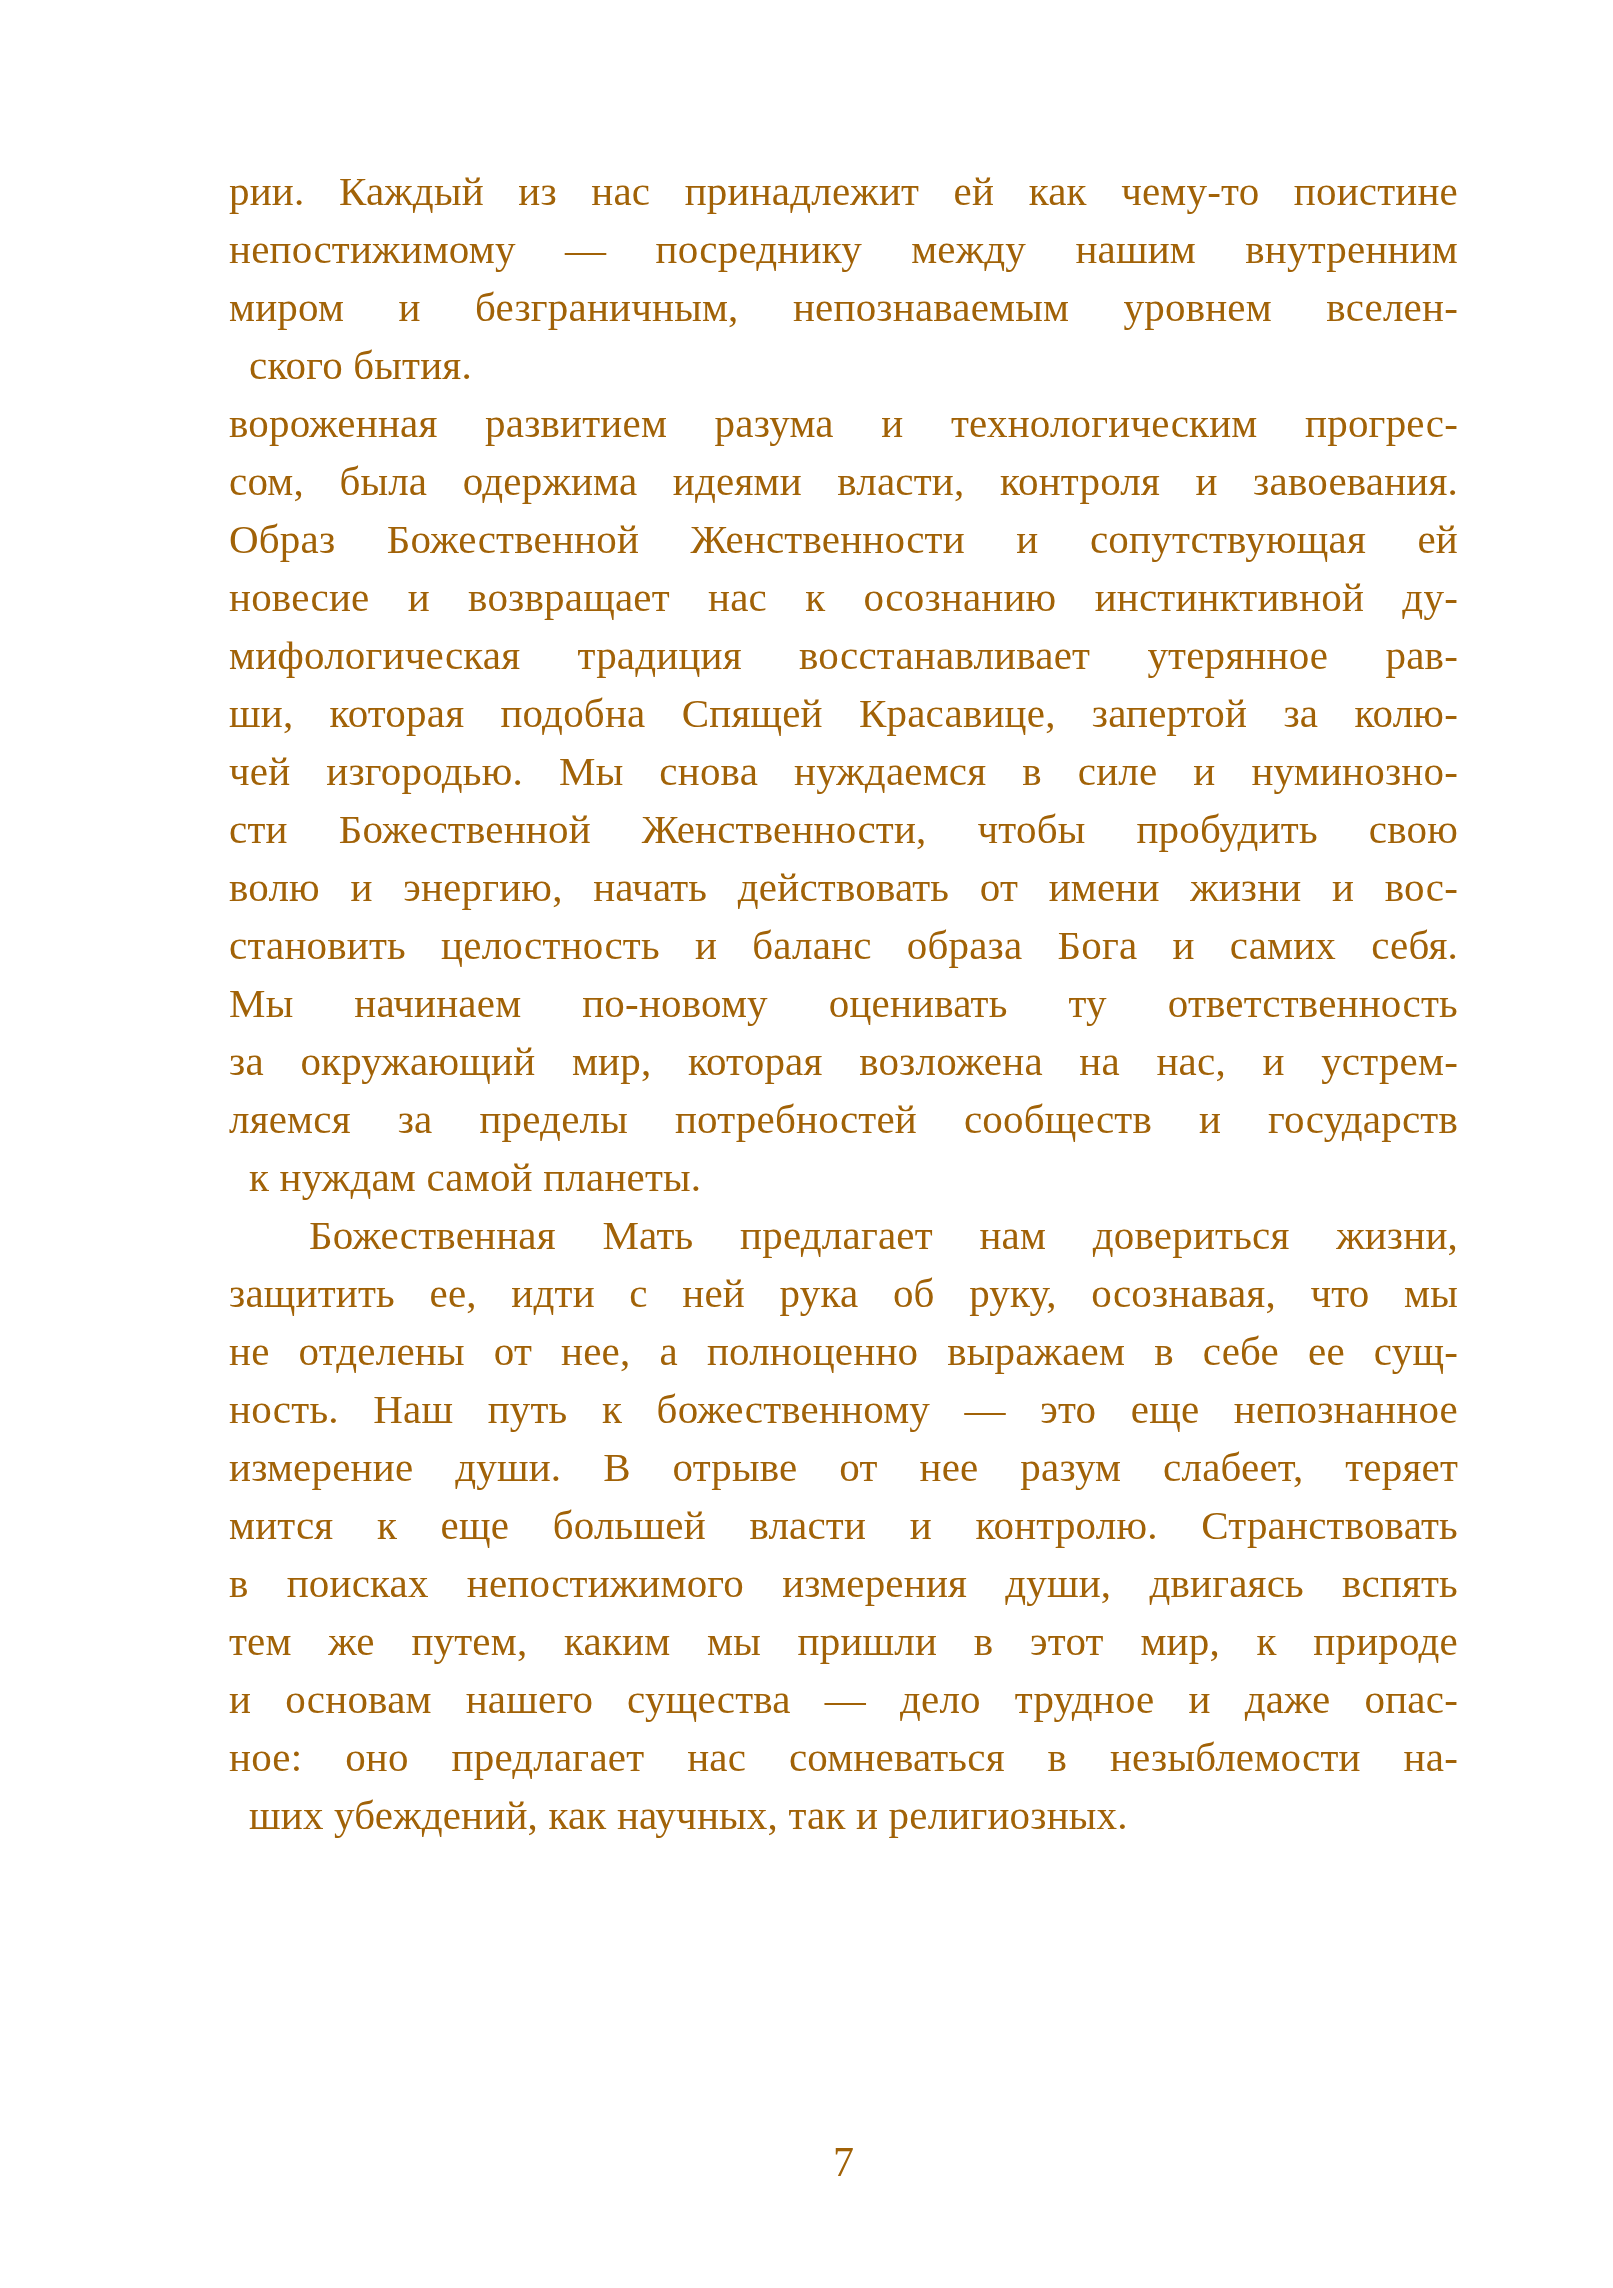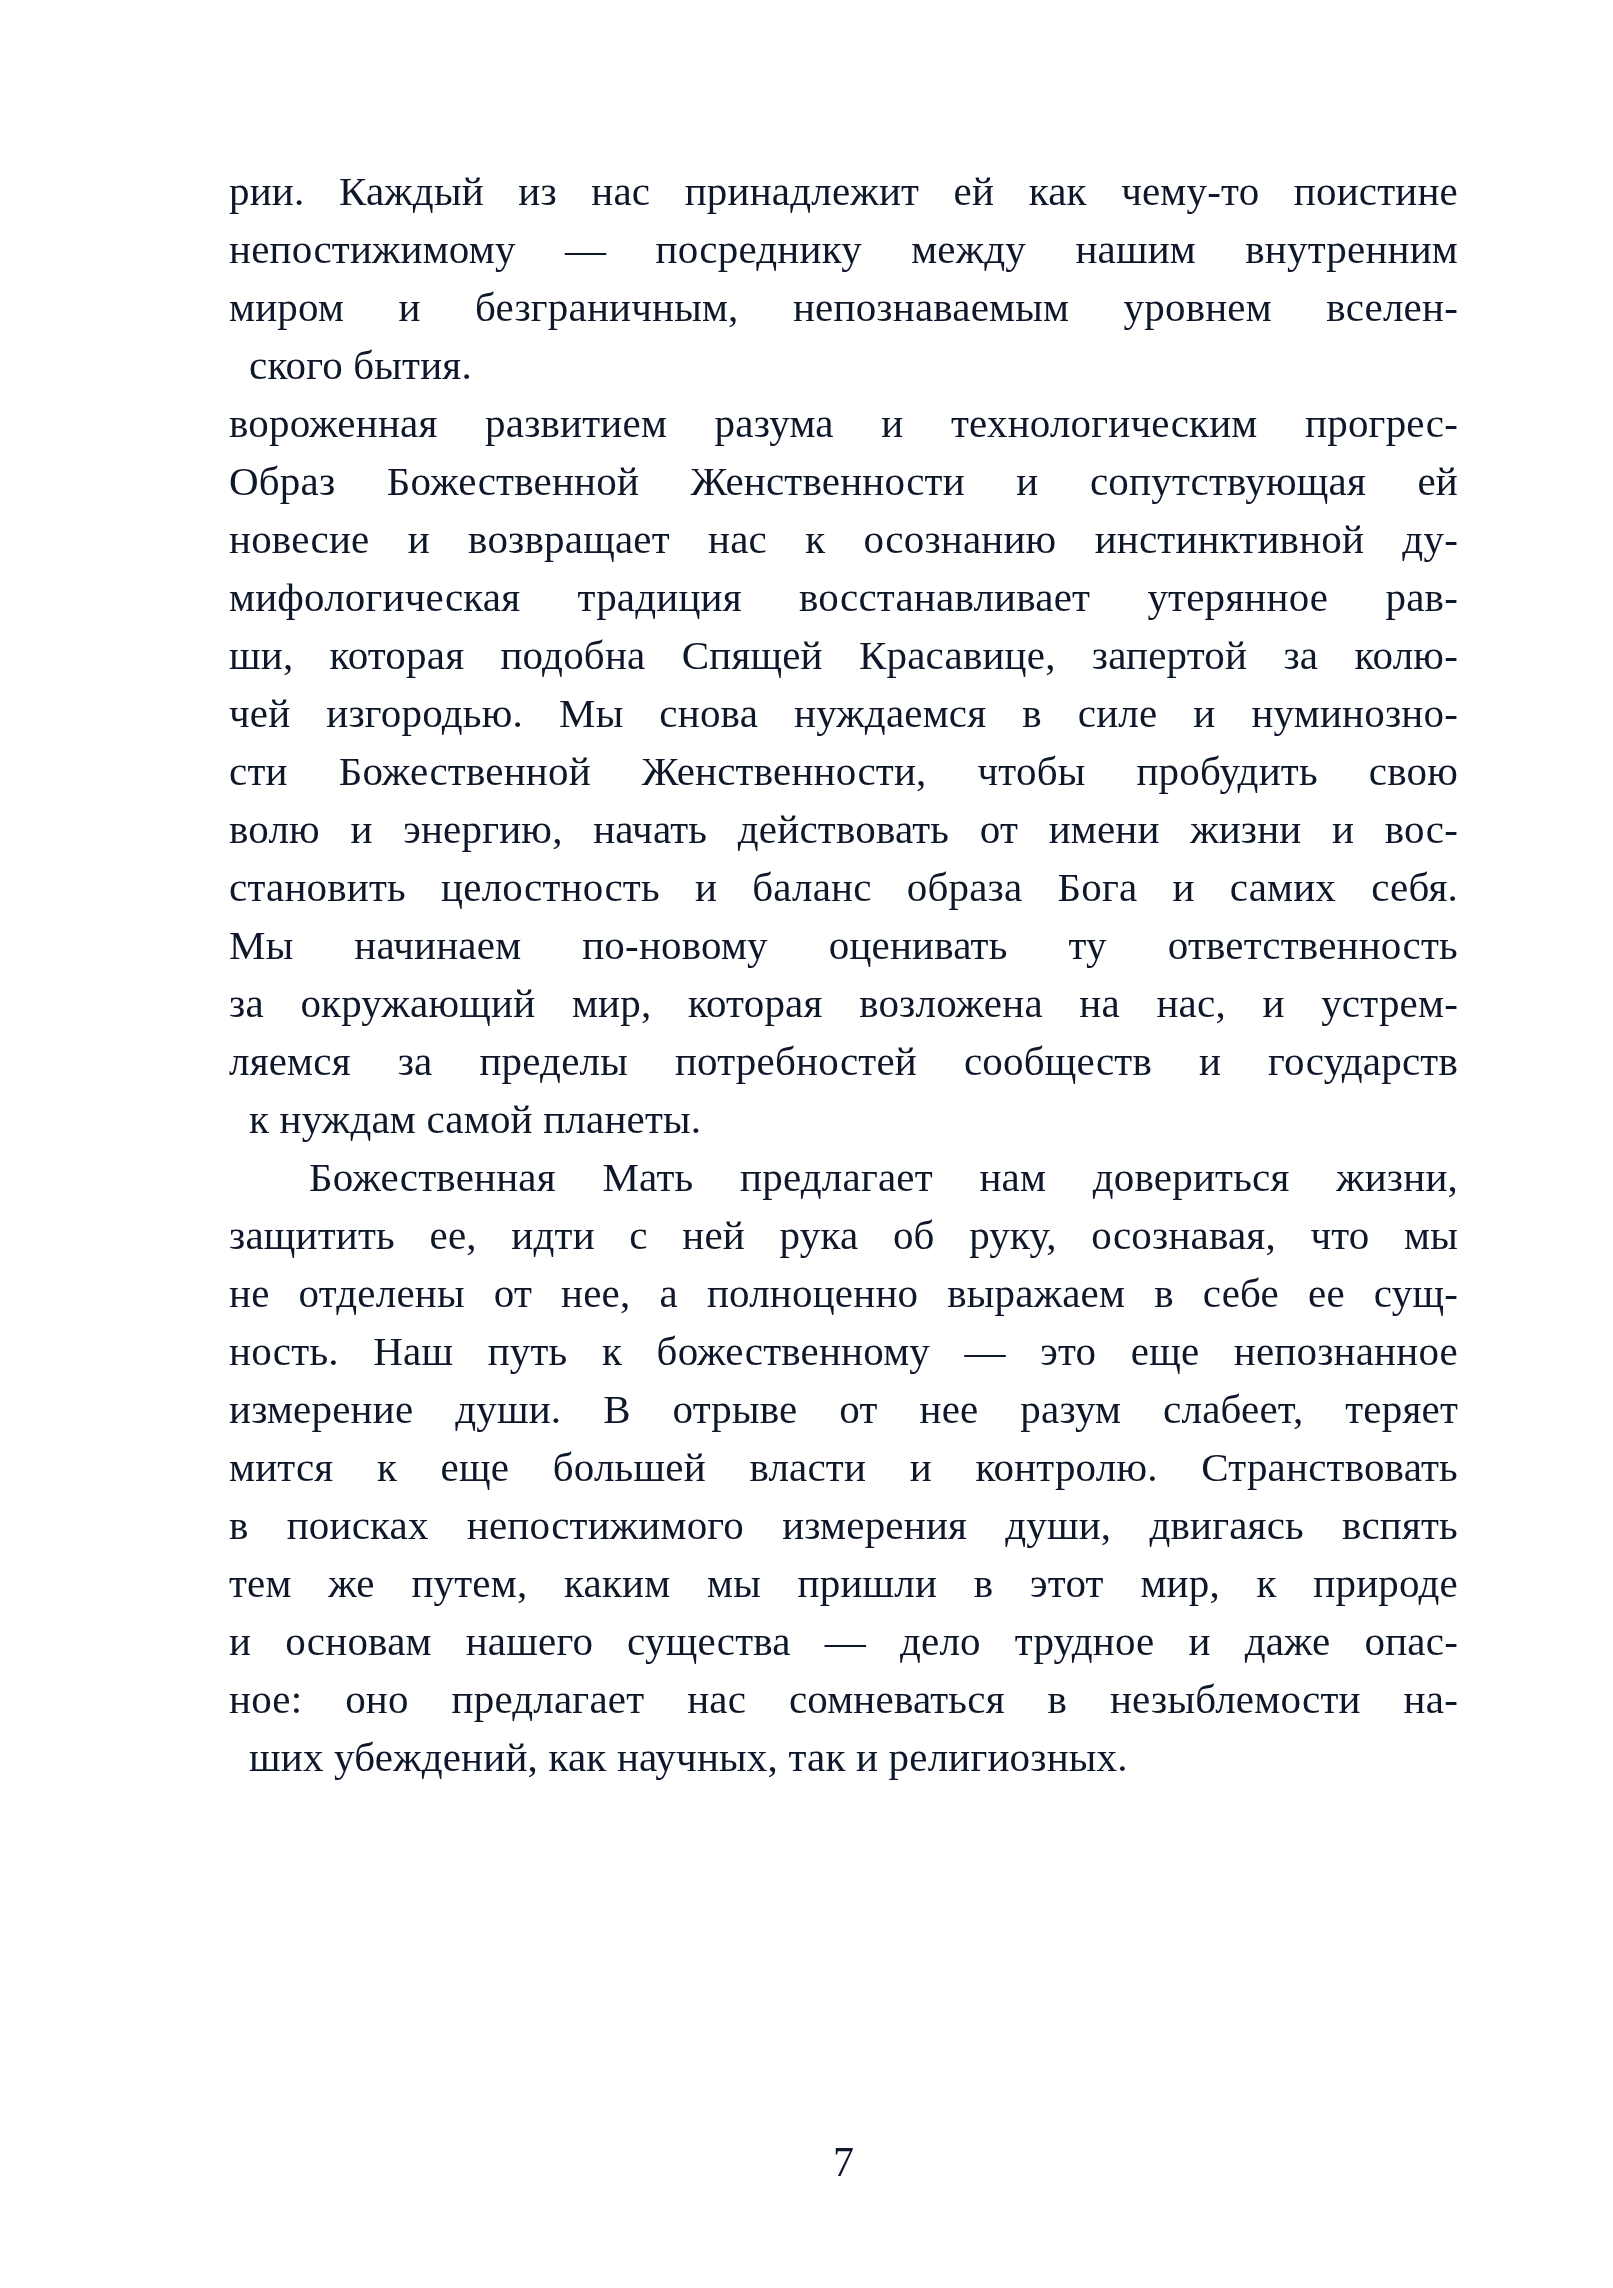--- a/index.html
+++ b/index.html
@@ -46,27 +46,28 @@
     top: 2138px;
     width: 1229px;
     text-align: center;
     font-size: 42px;
     line-height: 48px;
   }
 </style>
 </head>
 <body>
 
-<div class="page" style="background: rgb(255, 255, 255); color: #0f172a;">
+<div class="page" style="background: rgb(255, 255, 255); color: #a16207;">
   <div class="text-block">
       <div class="line">рии. Каждый из нас принадлежит ей как чему-то поистине</div>
       <div class="line">непостижимому — посреднику между нашим внутренним</div>
       <div class="line">миром и безграничным, непознаваемым уровнем вселен-</div>
       <div class="line para-end">ского бытия.</div>
       <div class="line">вороженная развитием разума и технологическим прогрес-</div>
+      <div class="line">сом, была одержима идеями власти, контроля и завоевания.</div>
       <div class="line">Образ Божественной Женственности и сопутствующая ей</div>
       <div class="line">новесие и возвращает нас к осознанию инстинктивной ду-</div>
       <div class="line">мифологическая традиция восстанавливает утерянное рав-</div>
       <div class="line">ши, которая подобна Спящей Красавице, запертой за колю-</div>
       <div class="line">чей изгородью. Мы снова нуждаемся в силе и нуминозно-</div>
       <div class="line">сти Божественной Женственности, чтобы пробудить свою</div>
       <div class="line">волю и энергию, начать действовать от имени жизни и вос-</div>
       <div class="line">становить целостность и баланс образа Бога и самих себя.</div>
       <div class="line">Мы начинаем по-новому оценивать ту ответственность</div>
       <div class="line">за окружающий мир, которая возложена на нас, и устрем-</div>

